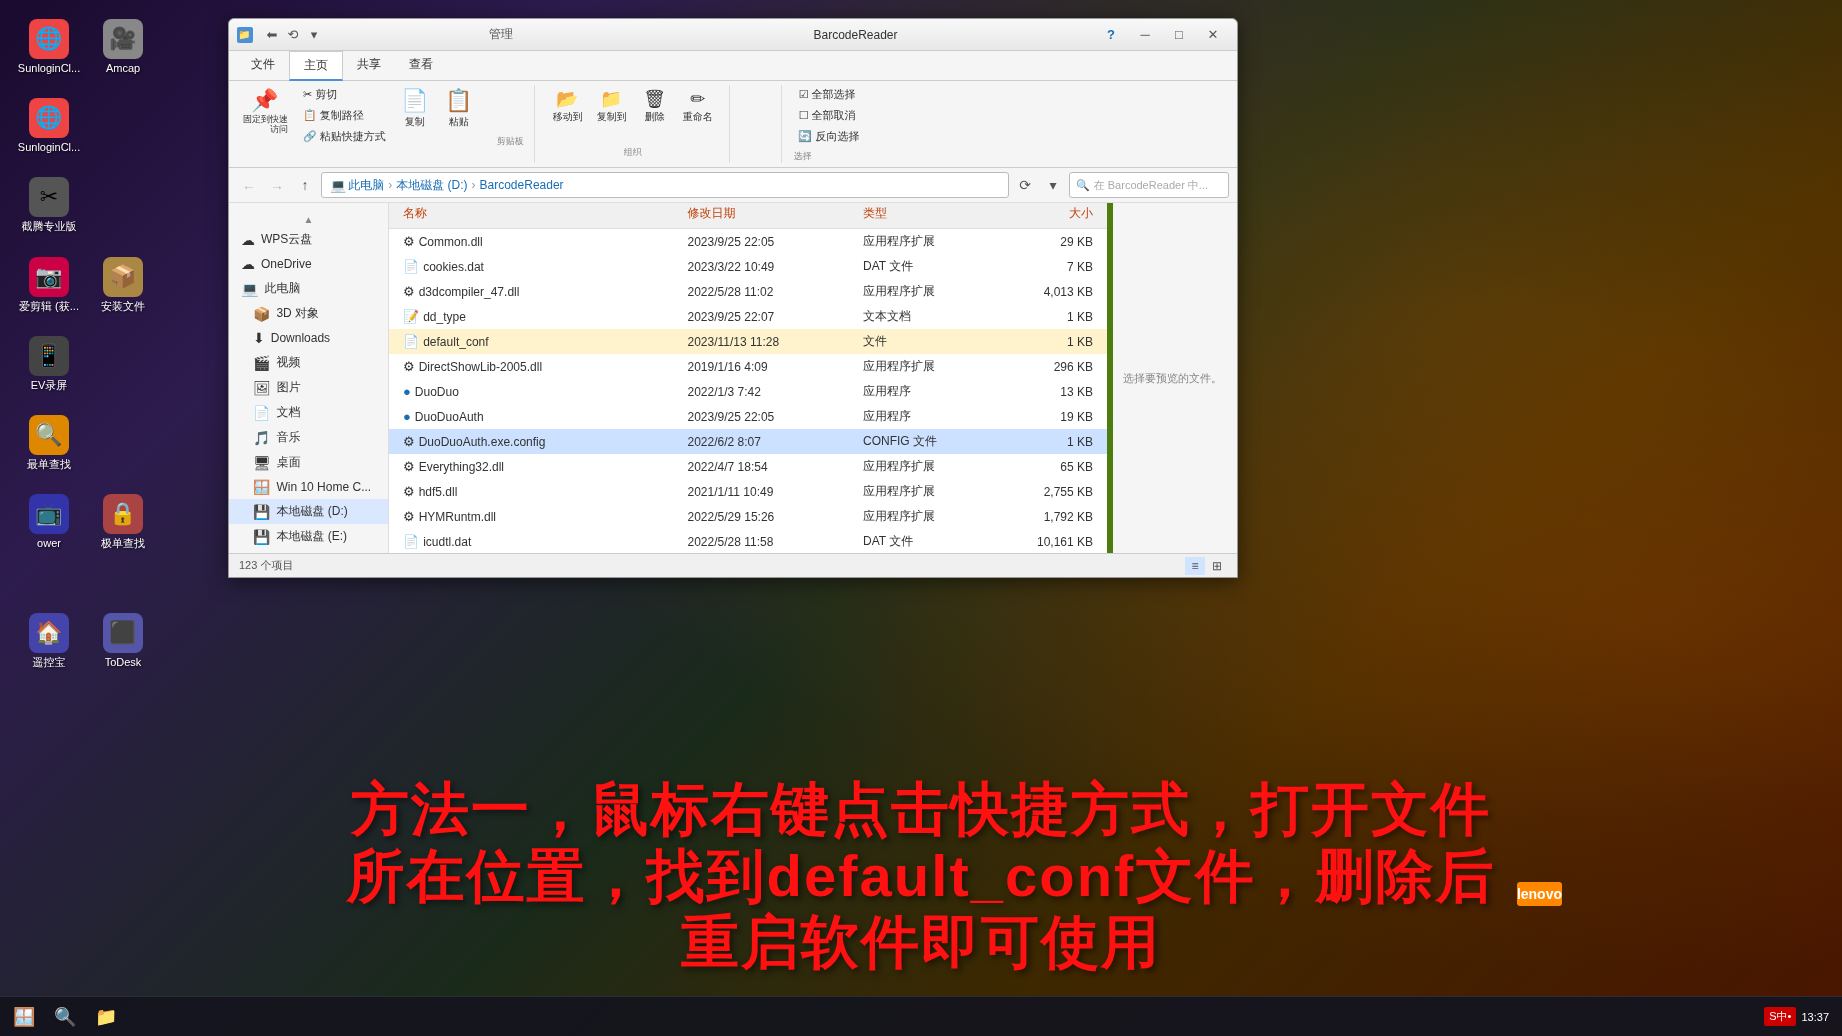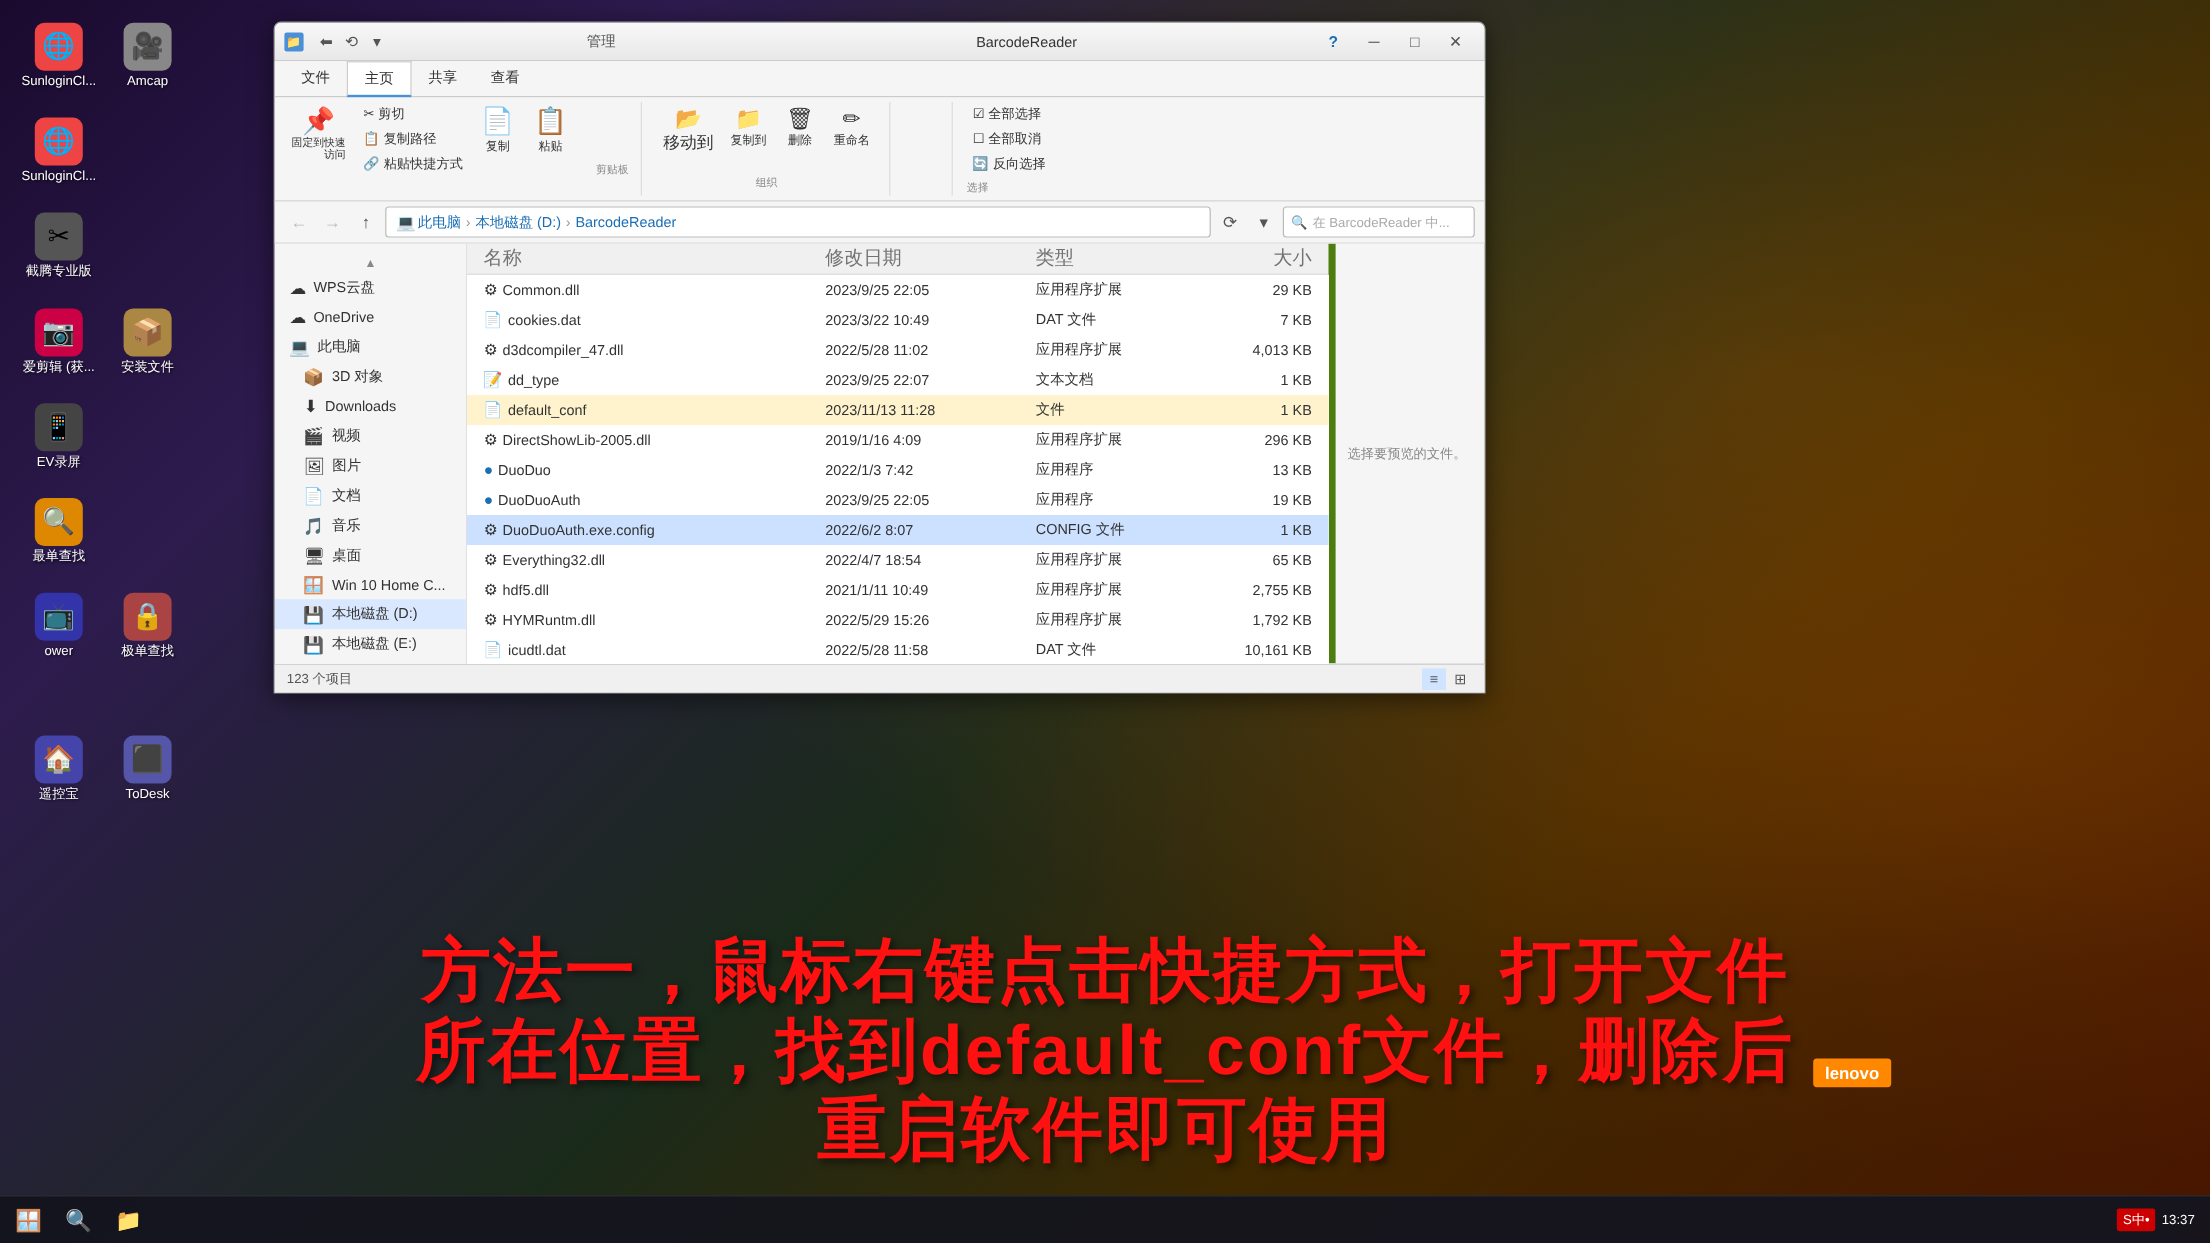--- a/index.html
+++ b/index.html
@@ -314,22 +314,22 @@
       flex-direction: column;
       overflow: hidden;
       position: relative;
     }
     .file-list-header {
       display: flex;
       align-items: flex-start;
       background: #f0f0f0;
       border-bottom: 1px solid #ddd;
       padding: 0 8px;
-      font-size: 16px;
-      color: #737373;
+      font-size: 12px;
+      color: #c2410c;
       min-height: 26px;
     }
     .file-col {
       padding: 3px 6px;
       cursor: pointer;
       user-select: none;
       white-space: nowrap;
     }
     .col-name { flex: 2.5; min-width: 180px; }
     .col-date { flex: 1.5; min-width: 120px; }
@@ -427,26 +427,26 @@
       color: #ff1111;
       text-shadow: 3px 3px 6px rgba(0,0,0,0.5);
       line-height: 1.15;
       letter-spacing: 2px;
     }
 
     
     .lenovo-badge {
       position: absolute;
       bottom: 130px;
-      right: 266px;
+      right: 280px;
       background: #ff8800;
       color: white;
       font-size: 14px;
       font-weight: bold;
-      padding: 4px 10px;
+      padding: 4px 0;
       border-radius: 3px;
       z-index: 101;
       margin-top: 20px;
     }
 
     
     .sidebar-scroll-arrow {
       display: flex;
       align-items: center;
       justify-content: center;
@@ -615,21 +615,21 @@
             <div style="font-size:10px;">粘贴</div>
           </div>
         </div>
         <div style="font-size:9px; color:#888; margin-top:50px; margin-left:14px;">剪贴板</div>
       </div>
 
       <div style="display:flex; align-items:flex-start; gap:4px; padding: 0 10px; border-right:1px solid #ddd; position:relative;">
         <div style="display:flex; gap:2px;">
           <div class="ribbon-btn">
             <div style="font-size:18px;">📂</div>
-            <div style="font-size:14px;">移动到</div>
+            <div style="font-size:10px;">移动到</div>
           </div>
           <div class="ribbon-btn">
             <div style="font-size:18px;">📁</div>
             <div style="font-size:10px;">复制到</div>
           </div>
           <div class="ribbon-btn">
             <div style="font-size:18px;">🗑</div>
             <div style="font-size:10px;">删除</div>
           </div>
           <div class="ribbon-btn">

